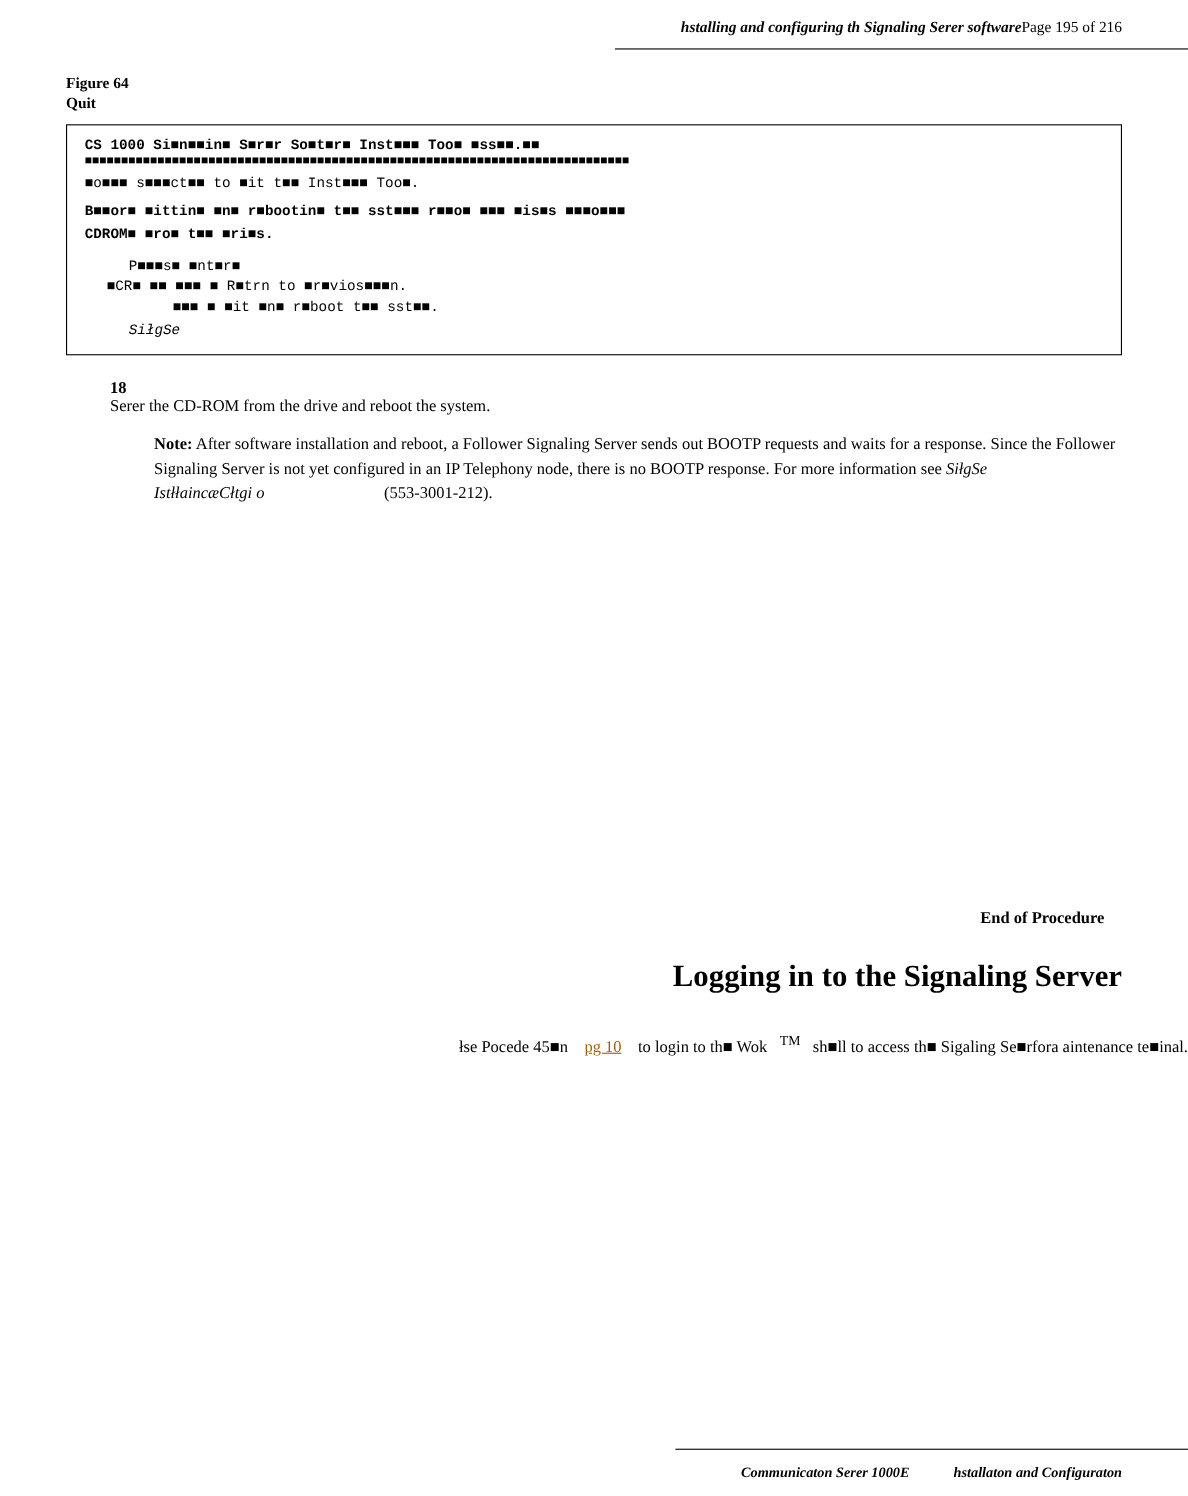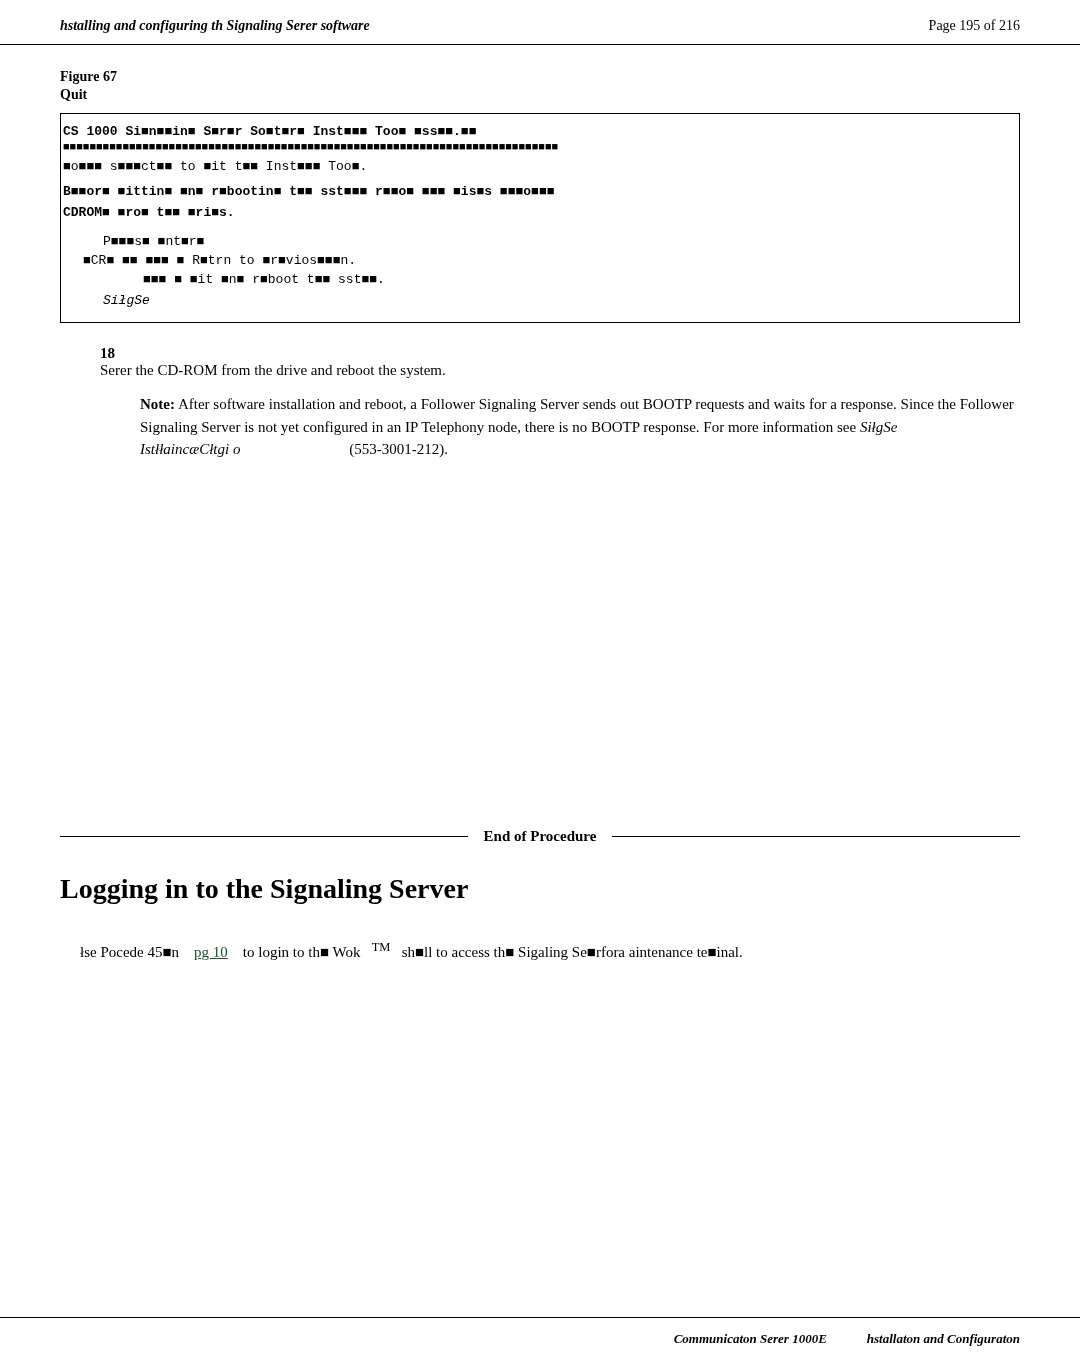--- a/index.html
+++ b/index.html
@@ -1,18 +1,19 @@
 <!DOCTYPE html>
 <html><head>
   <meta charset="utf-8">
   <style>
     * {
       margin: 0;
       padding: 0;
       box-sizing: border-box;
+      align-items: flex-end;
     }
 
     body {
       width: 1080px;
       min-height: 1360px;
       background: #ffffff;
       font-family: 'Times New Roman', Times, serif;
       font-size: 15px;
       color: #000000;
       position: relative;
@@ -60,21 +61,21 @@
 
     .figure-name {
       font-size: 14px;
       font-weight: bold;
       margin-bottom: 10px;
     }
 
     
     .terminal-box {
       border: 1.5px solid #000;
-      padding: 10px 14px 14px 2px;
+      padding: 10px 14px 14px 16px;
       margin-bottom: 22px;
       background: #fff;
     }
 
     .terminal-title {
       font-size: 13px;
       font-weight: bold;
       font-family: 'Courier New', monospace;
       margin-bottom: 2px;
     }
@@ -190,21 +191,21 @@
 
     
     .procedure-text {
       margin-left: 80px;
       font-size: 15px;
       line-height: 1.6;
       margin-bottom: 18px;
     }
 
     .proc-link {
-      color: #14532d;
+      color: #a16207;
       text-decoration: underline;
     }
 
     
     .page-footer {
       border-top: 1.5px solid #000;
       padding: 13px 60px;
       display: flex;
       justify-content: flex-end;
       align-items: center;
@@ -226,21 +227,21 @@
 
 <div class="page-container">
 
   <div class="page-header">
     <span class="header-title">hstalling and configuring th Signaling Serer software</span>
     <span class="header-page">Page 195 of 216</span>
   </div>
 
   <div class="main-content">
 
-    <div class="figure-label">Figure 67</div>
+    <div class="figure-label">Figure 64</div>
     <div class="figure-name">Quit</div>
 
     <div class="terminal-box">
       <div class="terminal-title">CS 1000 Si■n■■in■ S■r■r So■t■r■ Inst■■■ Too■ ■ss■■.■■</div>
       <div class="terminal-dots">■■■■■■■■■■■■■■■■■■■■■■■■■■■■■■■■■■■■■■■■■■■■■■■■■■■■■■■■■■■■■■■■■■■■■■■■■■■</div>
       <div class="terminal-line">■o■■■ s■■■ct■■ to ■it t■■ Inst■■■ Too■.</div>
       <div class="spacer" style="height:6px"></div>
       <div class="terminal-line-bold">B■■or■ ■ittin■ ■n■ r■bootin■ t■■ sst■■■ r■■o■ ■■■ ■is■s ■■■o■■■</div>
       <div class="terminal-line-bold">CDROM■ ■ro■ t■■ ■ri■s.</div>
       <div class="spacer" style="height:8px"></div>

